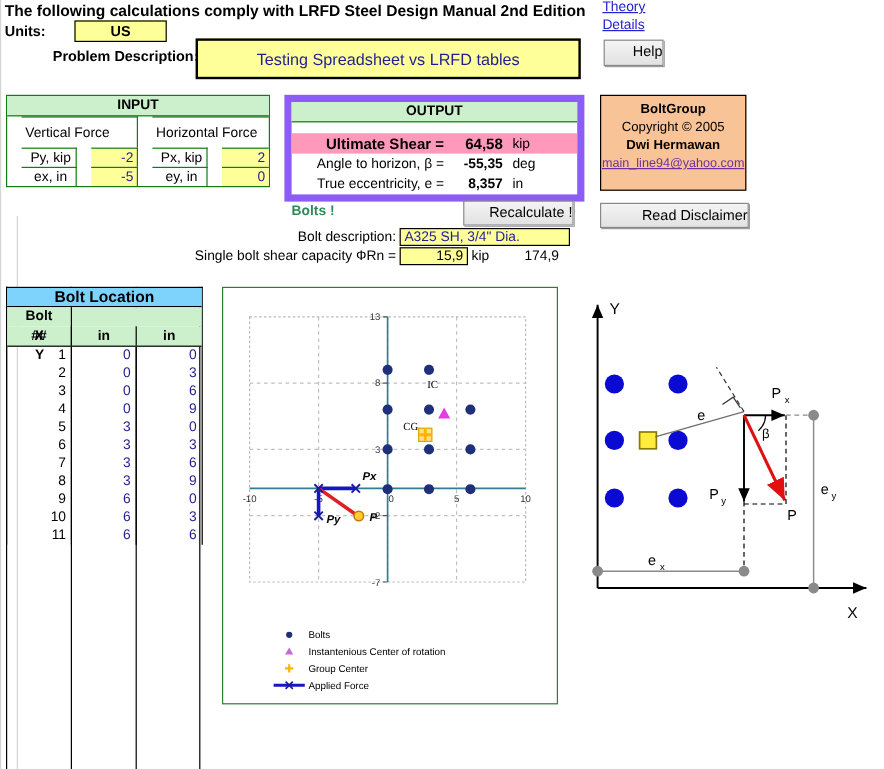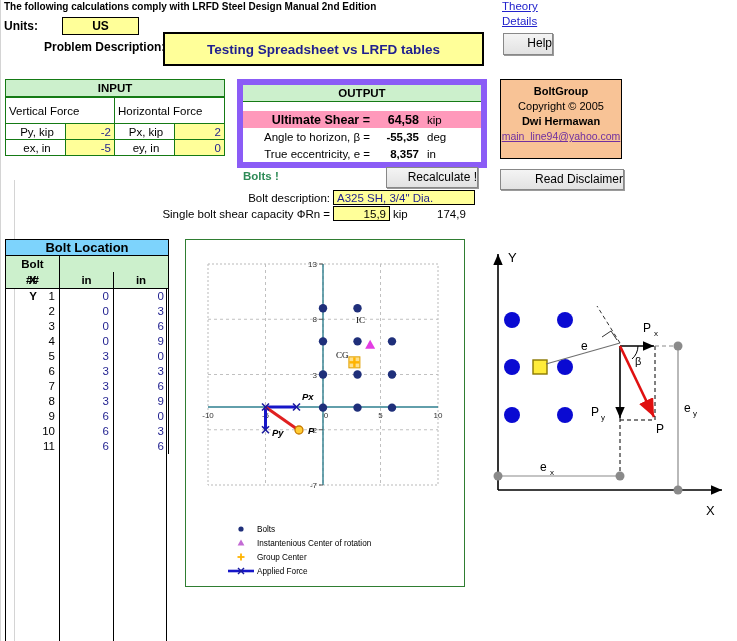--- a/index.html
+++ b/index.html
@@ -9,34 +9,34 @@
     font-family:"Liberation Sans", sans-serif;
     font-size:11px;
     color:#000;
     overflow:hidden;
     position:relative;
   }
   .abs{position:absolute;}
   .gridcol{position:absolute;top:0;bottom:0;width:1px;background:#d4d4d4;}
 
   
-  #hdr-note{left:4px;top:1px;font-weight:bold;font-size:10px;white-space:nowrap;text-align:right;}
+  #hdr-note{left:4px;top:1px;font-weight:bold;font-size:13px;white-space:nowrap;text-align:right;}
   #units-label{left:4px;top:19px;font-weight:bold;font-size:12px;}
   #units-box{
     left:62px;top:17px;width:75px;height:16px;
     background:#ffff99;border:1px solid #000;
     text-align:center;font-weight:bold;font-size:12px;line-height:16px;
     color:#000;
   }
   #prob-label{left:4px;top:40px;font-weight:bold;font-size:12px;padding-left:40px;}
   #prob-box{
     left:163px;top:32px;width:317px;height:30px;
     background:#ffff99;border:2px solid #000;
     display:flex;align-items:center;justify-content:center;
-    color:#1f1f8f;font-size:13.5px;font-weight:bold;
+    color:#1f1f8f;font-size:13.5px;
   }
   .toplink{color:#2222cc;text-decoration:underline;font-size:11.5px;cursor:pointer;}
   #link-theory{left:502px;top:0px;}
   #link-details{left:502px;top:15px;text-align:center;}
   .xlbtn{
     background:linear-gradient(#f4f4f4,#e2e2e2);
     border:1px solid #888;
     box-shadow:1px 1px 0 #9a9a9a;
     text-align:right;font-size:12px;color:#000;cursor:pointer;
     font-family:"Liberation Sans", sans-serif;
@@ -44,21 +44,21 @@
   #btn-help{left:503px;top:33px;width:48px;height:20px;line-height:19px;}
 
   
   #input-block{left:5px;top:79px;width:218px;border:1px solid #157a15;}
   #input-title{
     height:16px;line-height:16px;text-align:center;background:#ccf0cc;
     font-weight:bold;font-size:11.5px;border-bottom:1px solid #157a15;
   }
   .in-row{display:flex;height:16px;}
   .in-blank{height:26px;}
-  .in-cell{font-size:11.5px;line-height:16px;padding-left:3px;box-sizing:border-box;}
+  .in-cell{font-size:11.5px;line-height:16px;padding-left:3px;box-sizing:border-box;margin-left:12px;}
   .in-lbl{width:60px;text-align:center;border-right:1px solid #157a15;border-top:1px solid #157a15;}
   .in-val{width:49px;background:#ffff99;text-align:right;padding-right:3px;
           border-right:1px solid #157a15;border-top:1px solid #157a15;color:#1f1f8f;}
   .in-head{width:109px;border-top:1px solid #157a15;border-right:1px solid #157a15;
            line-height:26px;font-size:11.5px;padding-left:3px;box-sizing:border-box;}
   .in-head.last,.in-val.last{border-right:none;}
 
   
   #output-block{left:237px;top:79px;width:238px;border:6px solid #8b5cf6;}
   #output-title{

